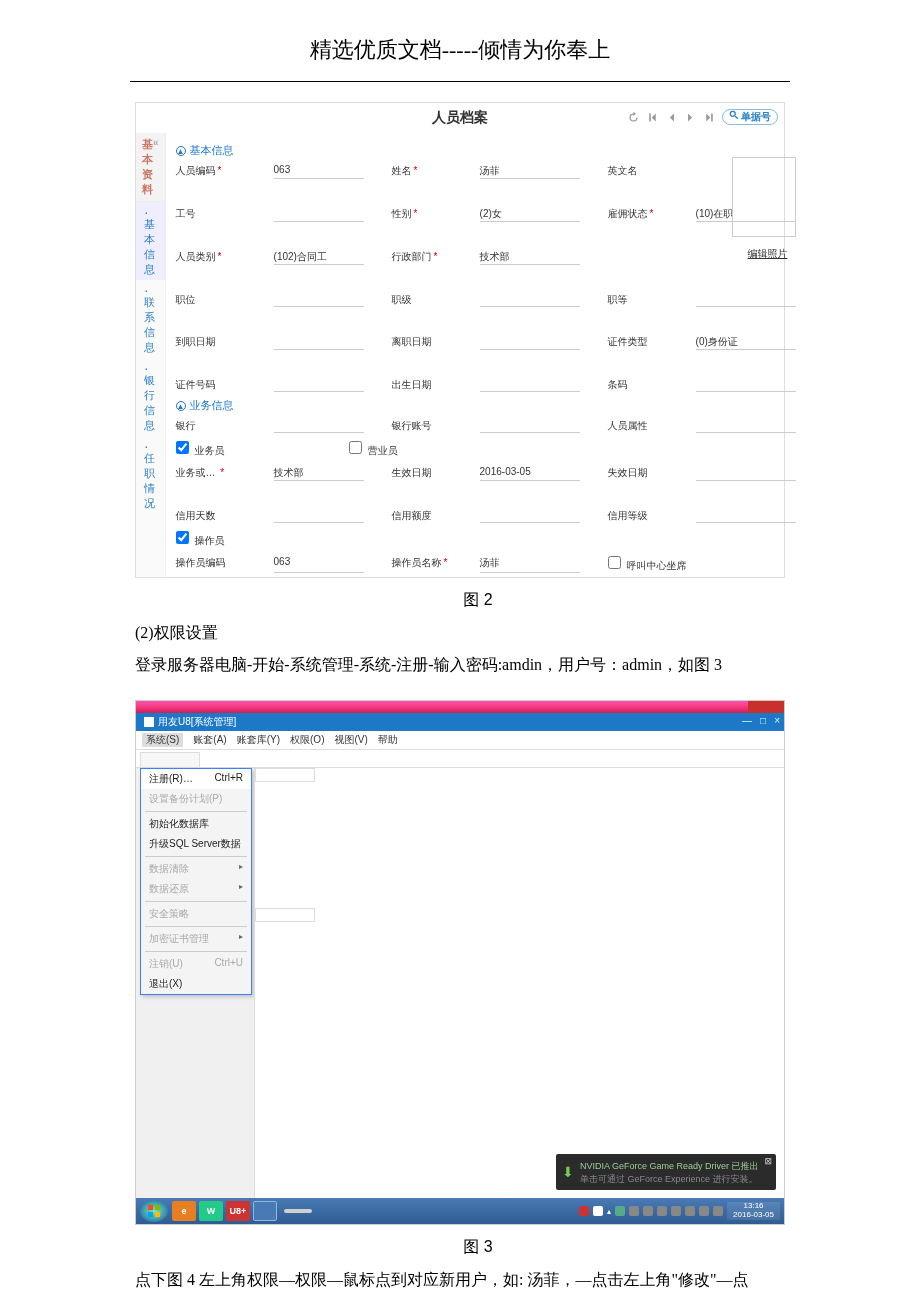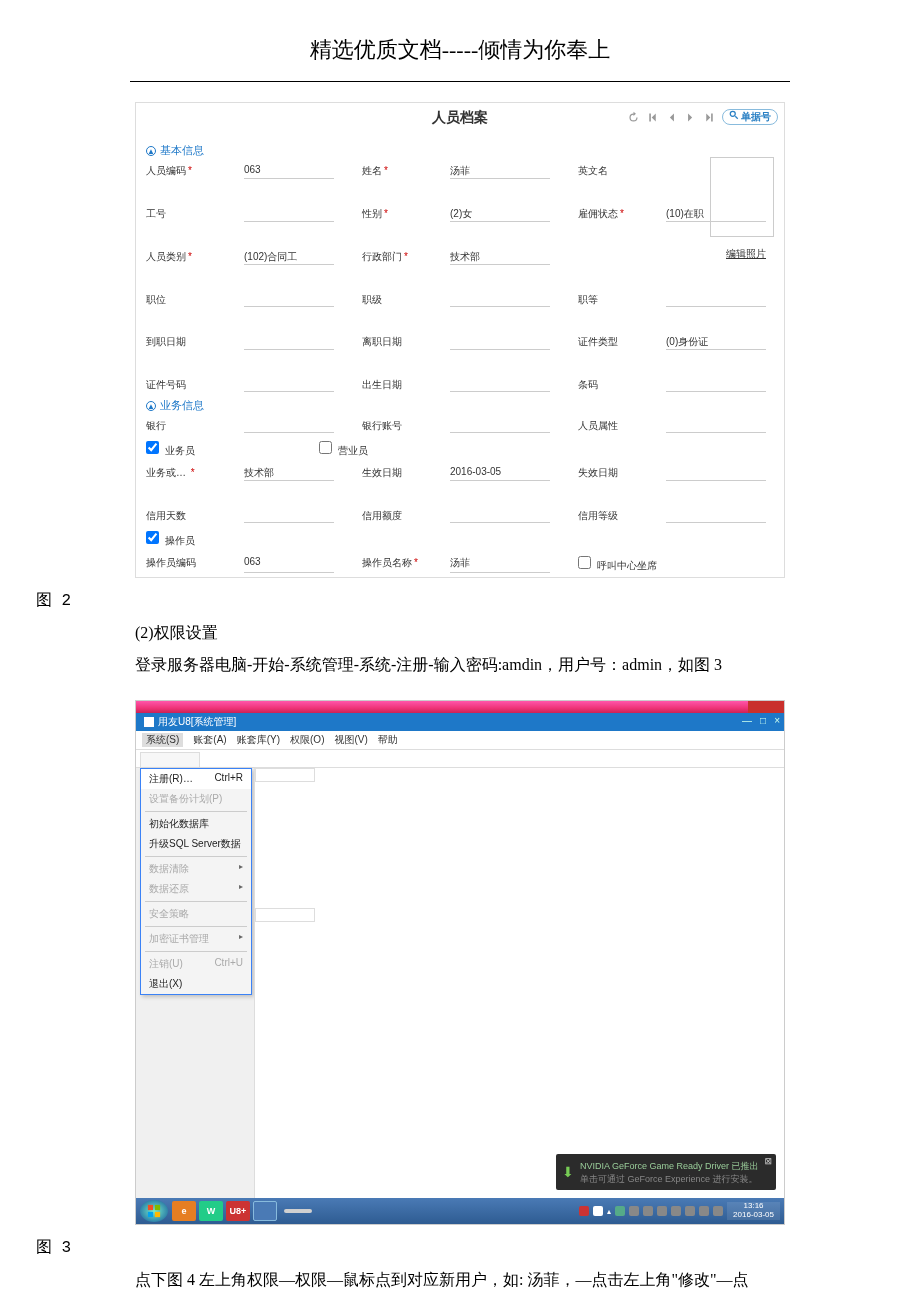--- a/index.html
+++ b/index.html
@@ -1,21 +1,21 @@
 <!DOCTYPE html>
 <html><head>
   <meta charset="utf-8">
   <style>
     * { margin: 0; padding: 0; box-sizing: border-box; }
     body { font-family: "Microsoft YaHei", "SimSun", sans-serif; background: #fff; width: 920px; margin: 0 auto; }
     .doc-header { text-align: center; font-size: 22px; padding: 35px 16px 10px; font-family: "SimSun", serif; }
     .doc-header-rule { border-top: 1px solid #000; margin: 6px 130px 20px; }
     .doc-footer { text-align: center; font-size: 20px; padding: 30px 0 20px; font-family: "SimSun", serif; }
     .body-text { font-size: 16px; padding: 4px 135px; font-family: "SimSun", serif; line-height: 1.5; }
-    .fig-caption { text-align: left; font-size: 16px; padding: 12px 0 6px; font-family: Liberation Mono, monospace; margin-left: 36px; }
+    .fig-caption { text-align: center; font-size: 16px; padding: 12px 0 6px; font-family: Liberation Sans, sans-serif; margin-left: 36px; }
 
     
     .app1 { margin: 0 135px; border: 1px solid #ddd; font-size: 11px; color: #333; background: #fff; }
     .app1-title { text-align: center; font-weight: bold; font-size: 14px; padding: 6px 0; position: relative; }
     .app1-tools { position: absolute; right: 6px; top: 6px; display: flex; gap: 6px; align-items: center; color: #888; }
     .tool-ic { width: 13px; height: 13px; display: inline-flex; align-items: center; justify-content: center; color: #999; }
     .tool-search { border: 1px solid #8bd; border-radius: 9px; padding: 0 6px; color: #2a80c4; font-size: 10px; }
     .tool-search svg { width: 10px; height: 10px; margin-right: 2px; }
     .app1-body { display: flex; }
     .sidebar1 { width: 100px; background: #fafafa; border-right: 1px solid #eee; min-height: 320px; }
@@ -107,20 +107,30 @@
             <path d="M10 3h2v10h-2zM4 3l5 5-5 5z" fill="currentColor"></path>
           </svg>
         </span>
       <span class="tool-search"><svg viewBox="0 0 16 16">
             <circle cx="6" cy="6" r="4" fill="none" stroke="currentColor" stroke-width="2"></circle>
             <path d="M10 10l4 4" stroke="currentColor" stroke-width="2"></path>
           </svg><span>单据号</span></span>
     </div>
   </div>
   <div class="app1-body">
+    <div class="sidebar1">
+      <div class="sb1-head">
+          <span>基本资料</span>
+          <span class="coll">«</span>
+        </div>
+      <div class="sb1-item active"><span class="dot">·</span><span>基本信息</span></div>
+      <div class="sb1-item"><span class="dot">·</span><span>联系信息</span></div>
+      <div class="sb1-item"><span class="dot">·</span><span>银行信息</span></div>
+      <div class="sb1-item"><span class="dot">·</span><span>任职情况</span></div>
+    </div>
     <div class="main1">
       <div class="photo-box"></div>
       <div class="photo-edit">编辑照片</div>
       <div class="section-head"><span class="arr">▲</span><span>基本信息</span></div>
       <div class="form-grid">
         <div class="lbl"><span>人员编码</span><span class="req">*</span></div>
           <div class="val">063</div>
         <div class="lbl"><span>姓名</span><span class="req">*</span></div>
           <div class="val">汤菲</div>
         <div class="lbl">英文名</div>

